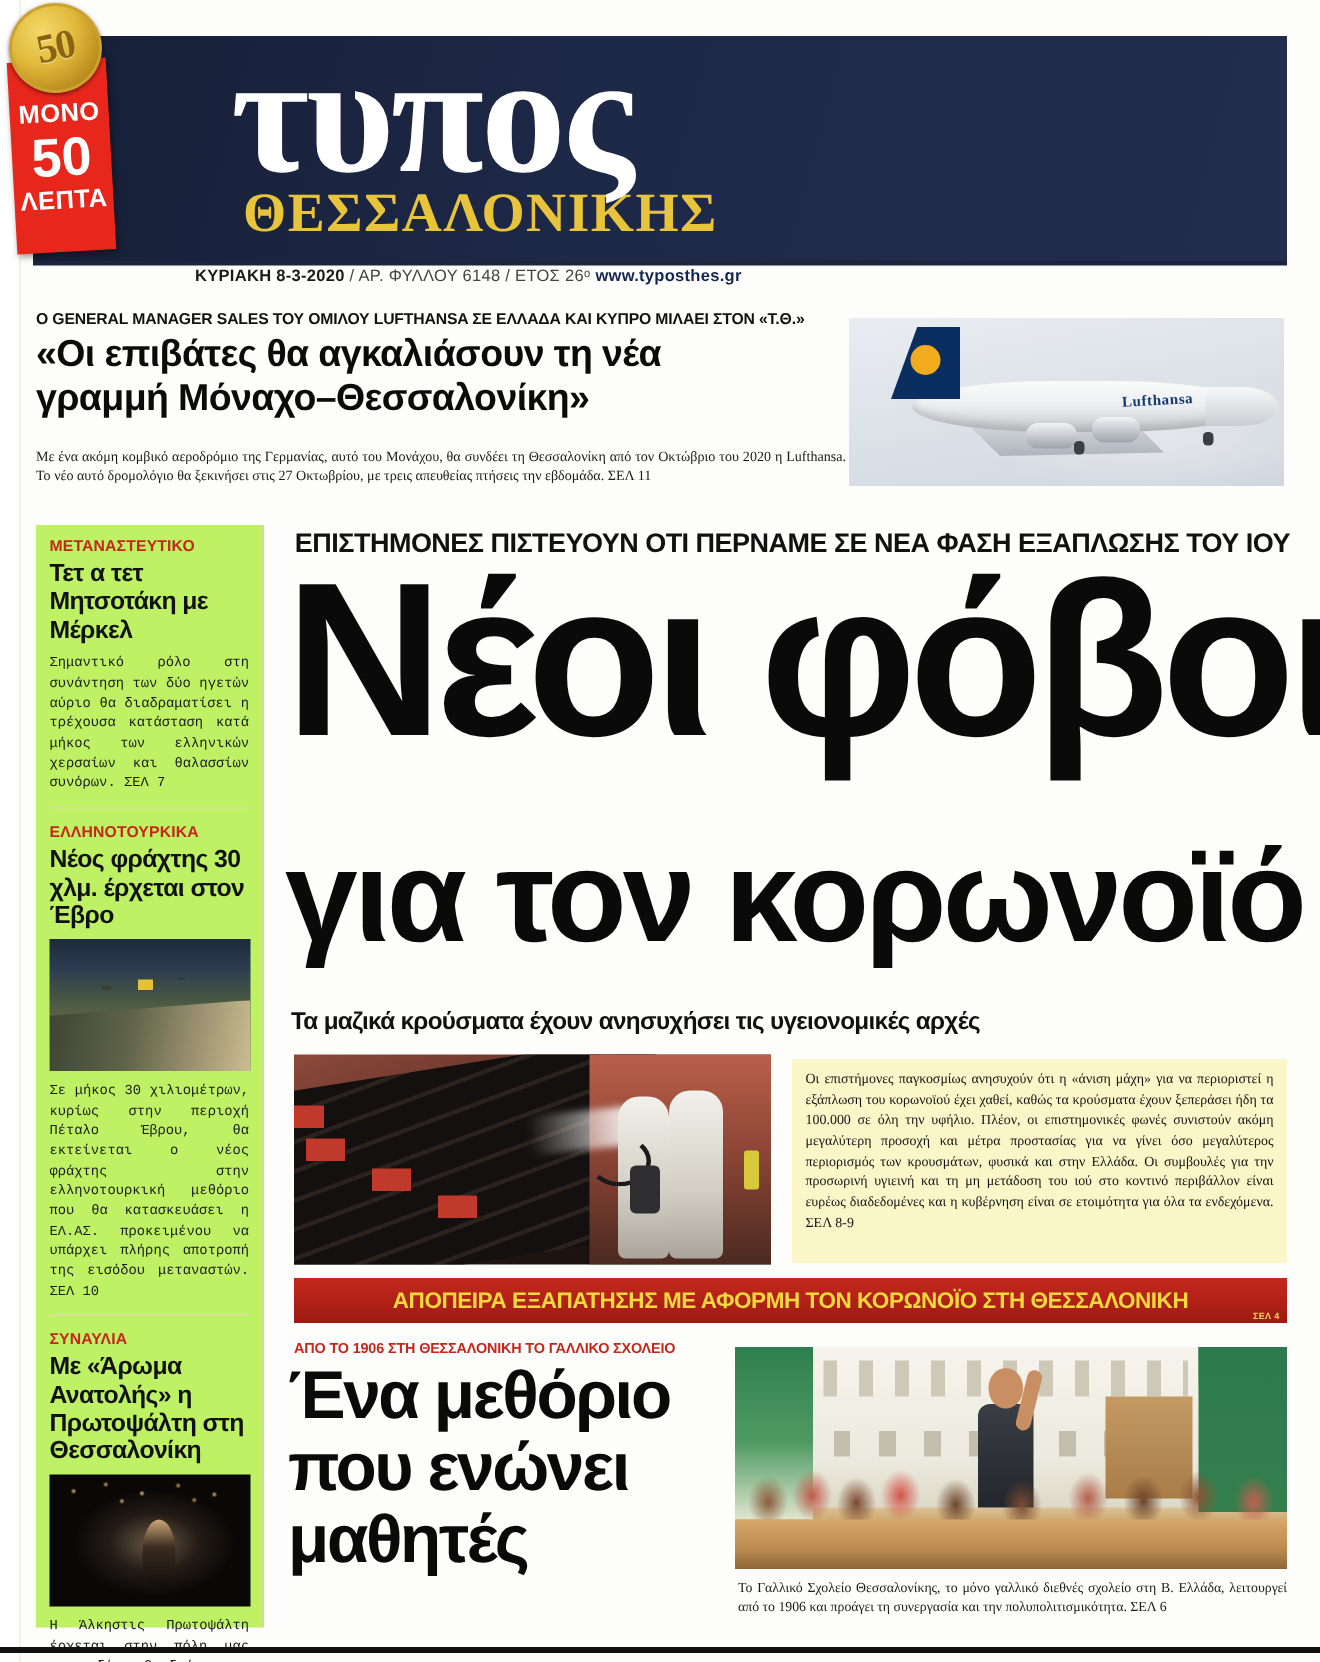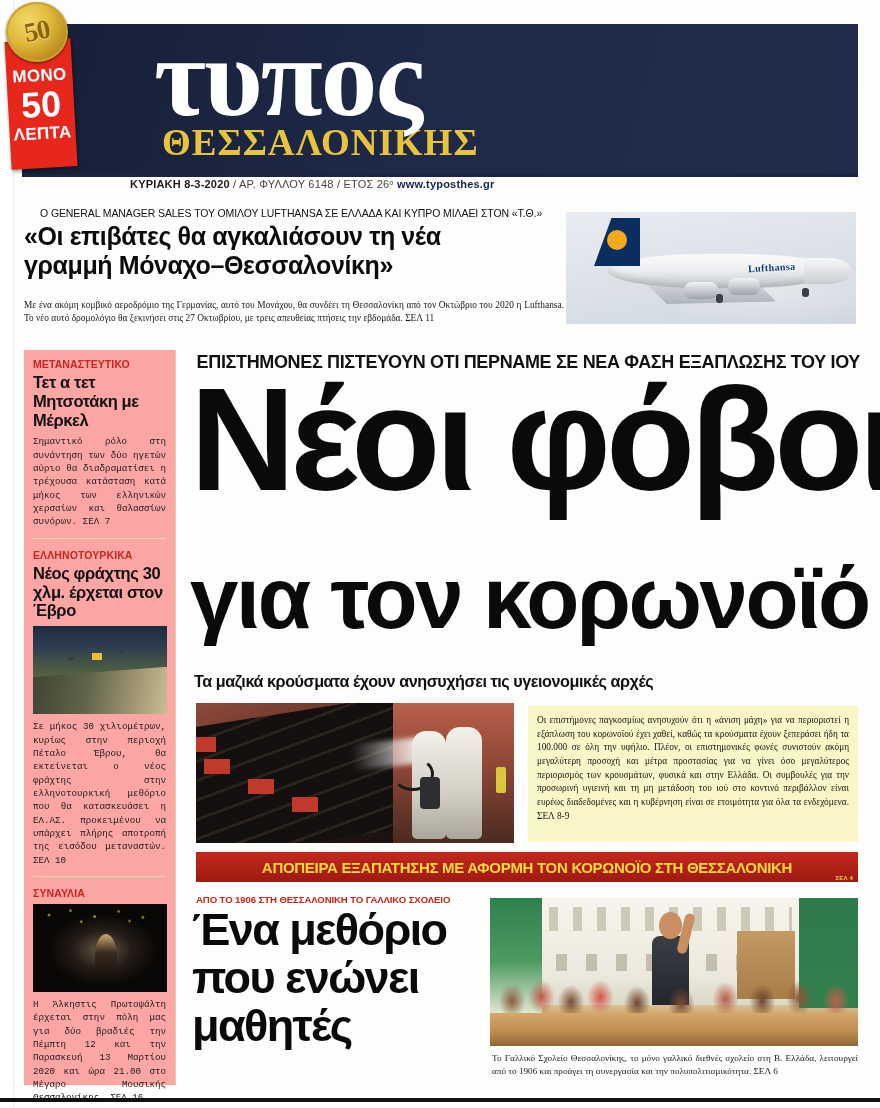--- a/index.html
+++ b/index.html
@@ -87,22 +87,22 @@
   }
   .dateline .sep { font-weight: normal; color: #444; }
   .dateline .url { color: #12264d; }
 
   
   .top-story {
     position: absolute; left: 24px; top: 207px;
     width: 832px; height: 128px;
   }
   .ts-kicker {
-    font-size: 10.5px; font-weight: normal; color: #111;
-    letter-spacing: -.1px; margin-bottom: 3px; margin-left: 16px;
+    font-size: 10.5px; font-weight: bold; color: #111;
+    letter-spacing: -.1px; margin-bottom: 3px;
   }
   .ts-head {
     font-size: 25px; font-weight: bold; color: #0b0b0b;
     line-height: 1.16; letter-spacing: -.4px;
     width: 540px;
   }
   .ts-body {
     position: absolute; left: 0; top: 92px; width: 540px;
     font-family: "Liberation Serif", serif;
     font-size: 9.4px; line-height: 1.42; color: #1a1a1a; text-align: justify;
@@ -160,21 +160,21 @@
     position: absolute; width: 7px; height: 9px; border-radius: 3px;
     background: #3a3f45;
   }
   .plane-gear1 { left: 150px; top: 82px; }
   .plane-gear2 { left: 236px; top: 76px; }
 
   
   .sidebar {
     position: absolute; left: 24px; top: 350px;
     width: 152px; height: 735px;
-    background: #fca5a5;
+    background: #bef264;
     border-right: 1px solid #d8d4a8;
     padding: 8px 9px 0 9px;
   }
   .sb-kicker {
     font-size: 10.5px; font-weight: bold; color: #c4271c;
     letter-spacing: .1px; margin-bottom: 3px;
   }
   .sb-head {
     font-size: 16.5px; font-weight: bold; color: #111;
     line-height: 1.14; letter-spacing: -.4px; margin-bottom: 6px;
@@ -462,20 +462,21 @@
     <div>
       <div class="sb-kicker">ΕΛΛΗΝΟΤΟΥΡΚΙΚΑ</div>
       <div class="sb-head">Νέος φράχτης 30 χλμ. έρχεται στον Έβρο</div>
       <div class="sb-photo photo-fence"></div>
       <div class="sb-body">Σε μήκος 30 χιλιομέτρων, κυρίως στην περιοχή Πέταλο Έβρου, θα εκτείνεται ο νέος φράχτης στην ελληνοτουρκική μεθόριο που θα κατασκευάσει η ΕΛ.ΑΣ. προκειμένου να υπάρχει πλήρης αποτροπή της εισόδου μεταναστών. ΣΕΛ 10</div>
     </div>
     <div class="sb-sep"></div>
 
     <div>
       <div class="sb-kicker">ΣΥΝΑΥΛΙΑ</div>
+      <div class="sb-head">Με «Άρωμα Ανατολής» η Πρωτοψάλτη στη Θεσσαλονίκη</div>
       <div class="sb-photo photo-concert"></div>
       <div class="sb-body">Η Άλκηστις Πρωτοψάλτη έρχεται στην πόλη μας για δύο βραδιές την Πέμπτη 12 και την Παρασκευή 13 Μαρτίου 2020 και ώρα 21.00 στο Μέγαρο Μουσικής Θεσσαλονίκης. ΣΕΛ 16</div>
     </div>
 
   </div>
 
   <div class="main-kicker">ΕΠΙΣΤΗΜΟΝΕΣ ΠΙΣΤΕΥΟΥΝ ΟΤΙ ΠΕΡΝΑΜΕ ΣΕ ΝΕΑ ΦΑΣΗ ΕΞΑΠΛΩΣΗΣ ΤΟΥ ΙΟΥ</div>
   <div class="main-head1">Νέοι φόβοι</div>
   <div class="main-head2">για τον κορωνοϊό</div>
   <div class="main-sub">Τα μαζικά κρούσματα έχουν ανησυχήσει τις υγειονομικές αρχές</div>

